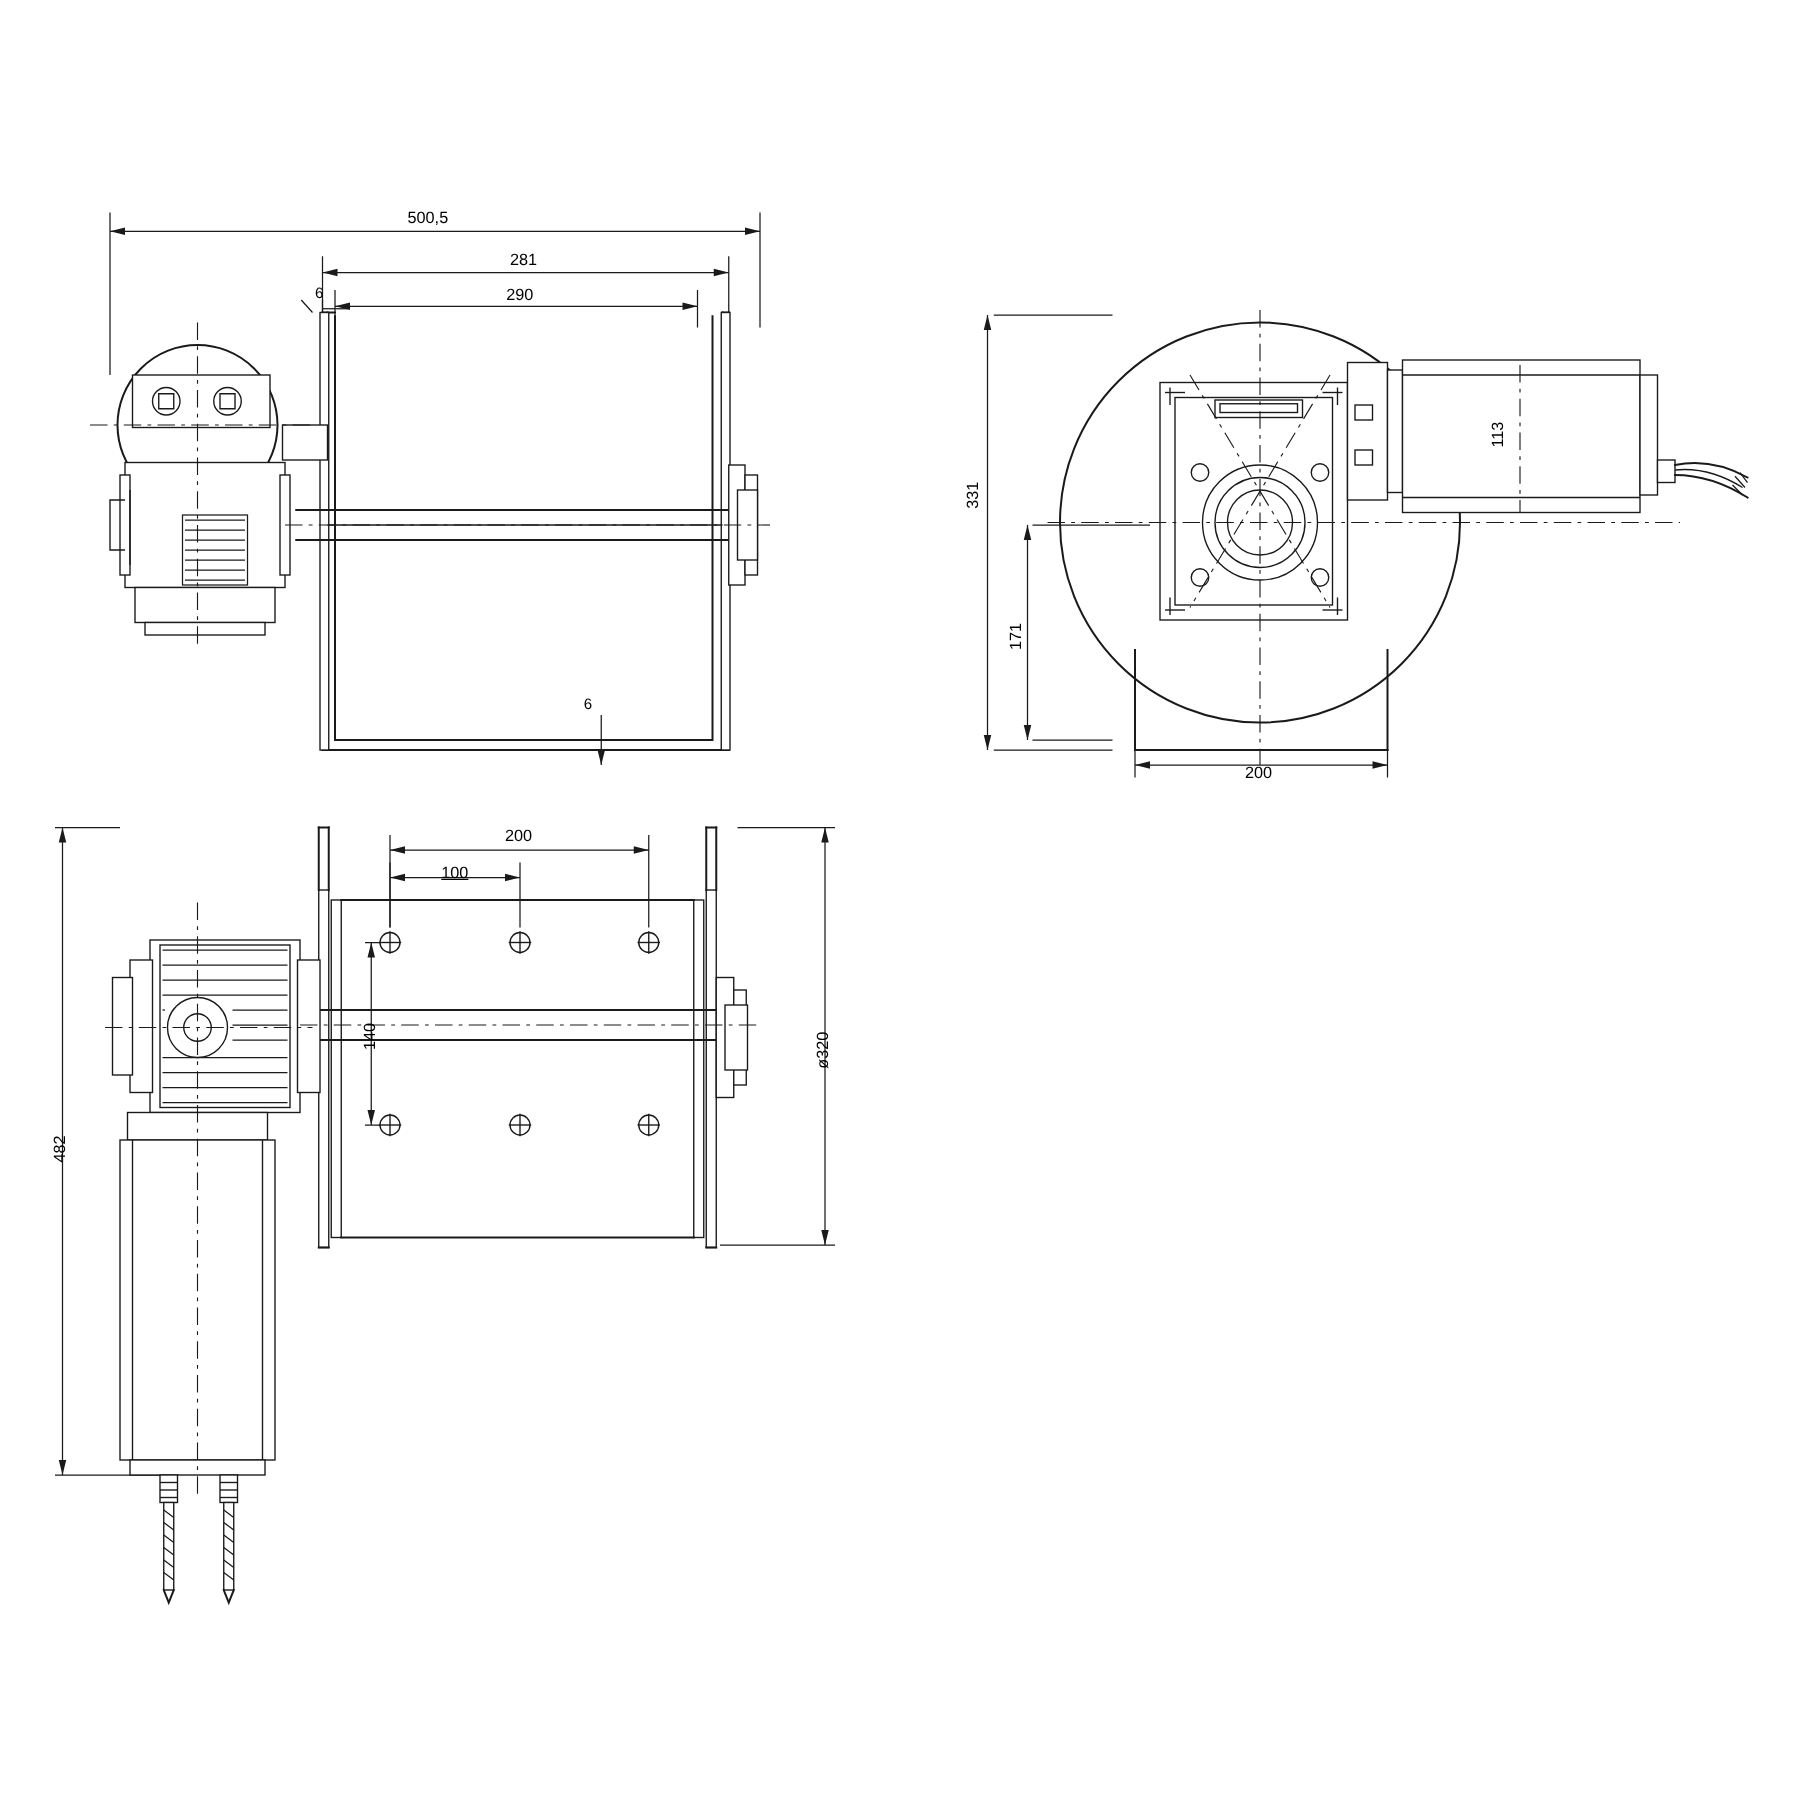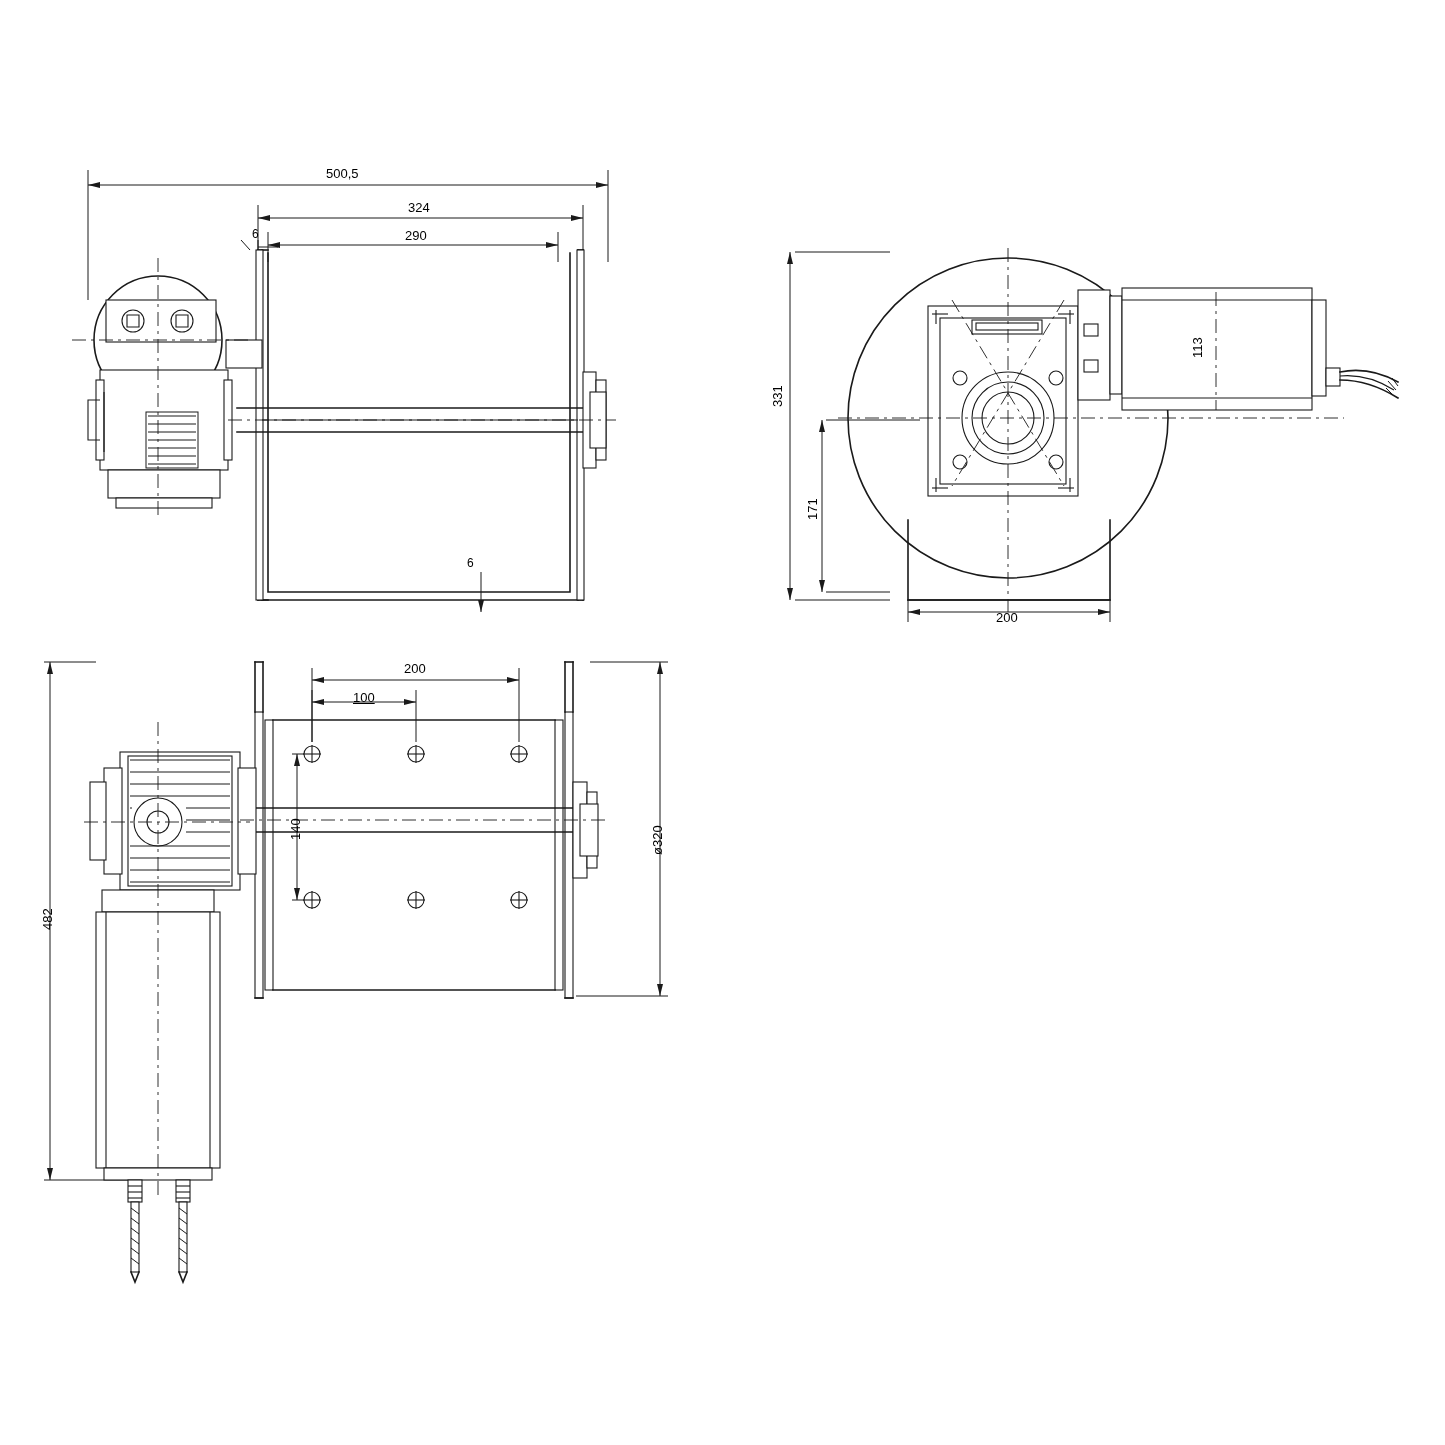--- a/index.html
+++ b/index.html
@@ -437,21 +437,21 @@
         <line x1="84" y1="822" x2="250" y2="822"></line>
         <line x1="240" y1="820" x2="610" y2="820"></line>
       </g>
 
     </g>
 
   </svg>
 
   <div style="position:absolute; left:326px; top:166px;" class="dimtext">500,5</div>
 
-  <div style="position:absolute; left:408px; top:200px;" class="dimtext">324</div>
+  <div style="position:absolute; left:408px; top:200px;" class="dimtext">281</div>
 
   <div style="position:absolute; left:405px; top:228px;" class="dimtext">290</div>
 
   <div style="position:absolute; left:252px; top:227px;" class="dimtext small">6</div>
 
   <div style="position:absolute; left:467px; top:556px;" class="dimtext small">6</div>
 
   <div style="position:absolute; left:770px; top:407px; transform:rotate(-90deg); transform-origin:left top;" class="dimtext">331</div>
 
   <div style="position:absolute; left:805px; top:520px; transform:rotate(-90deg); transform-origin:left top;" class="dimtext">171</div>

